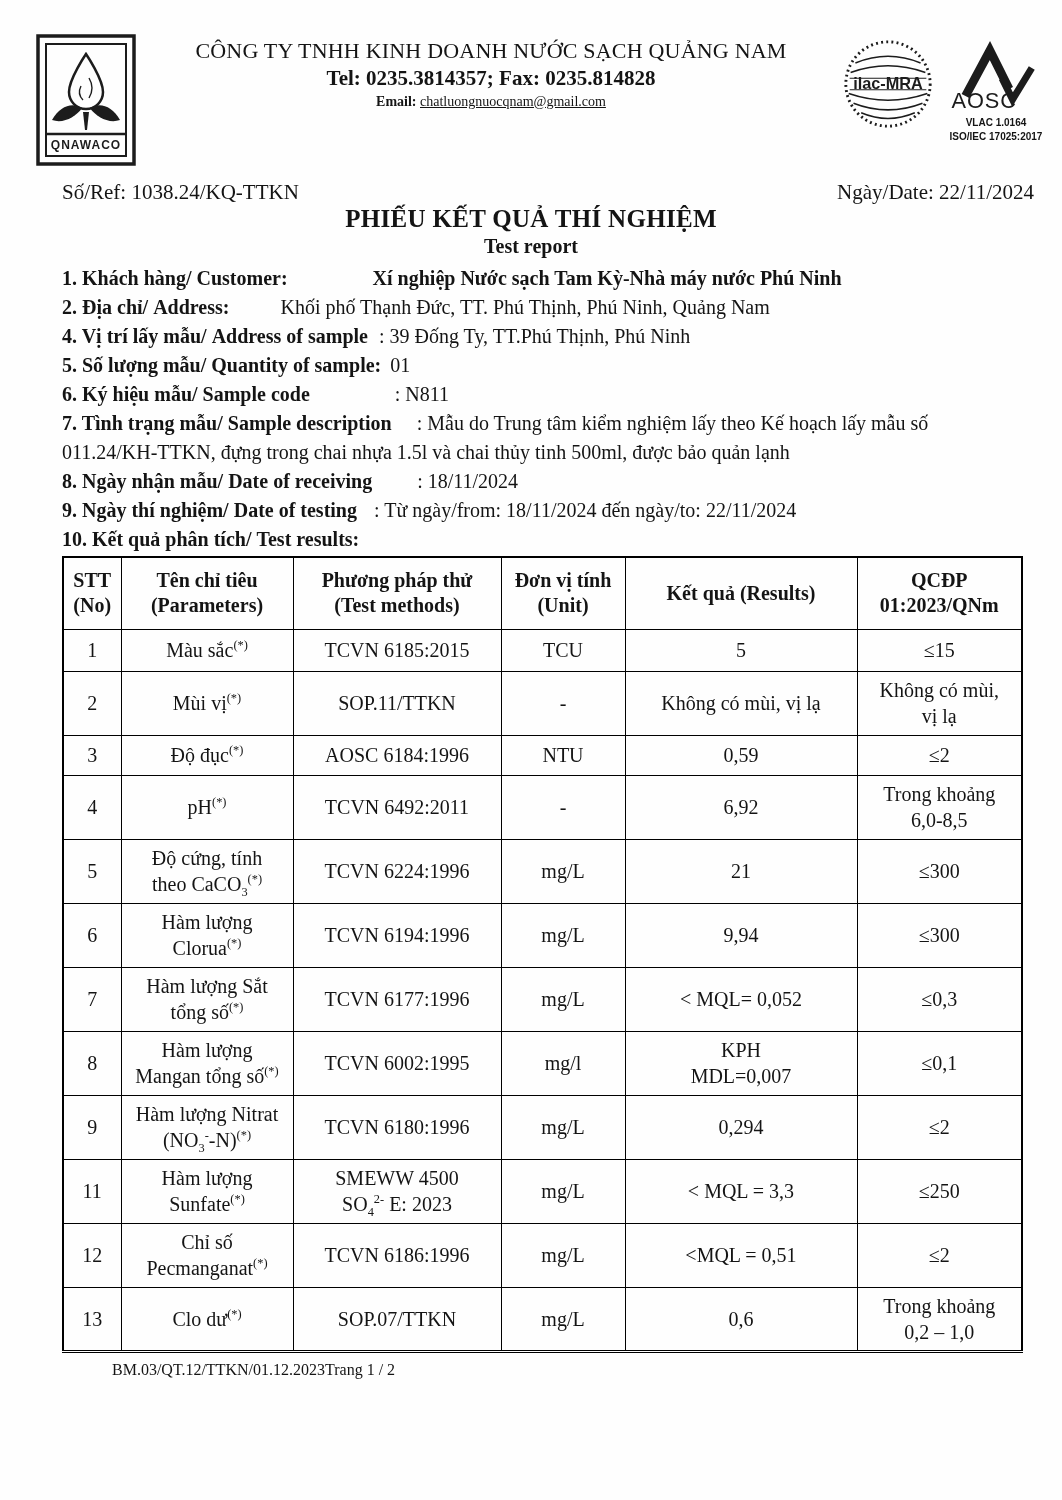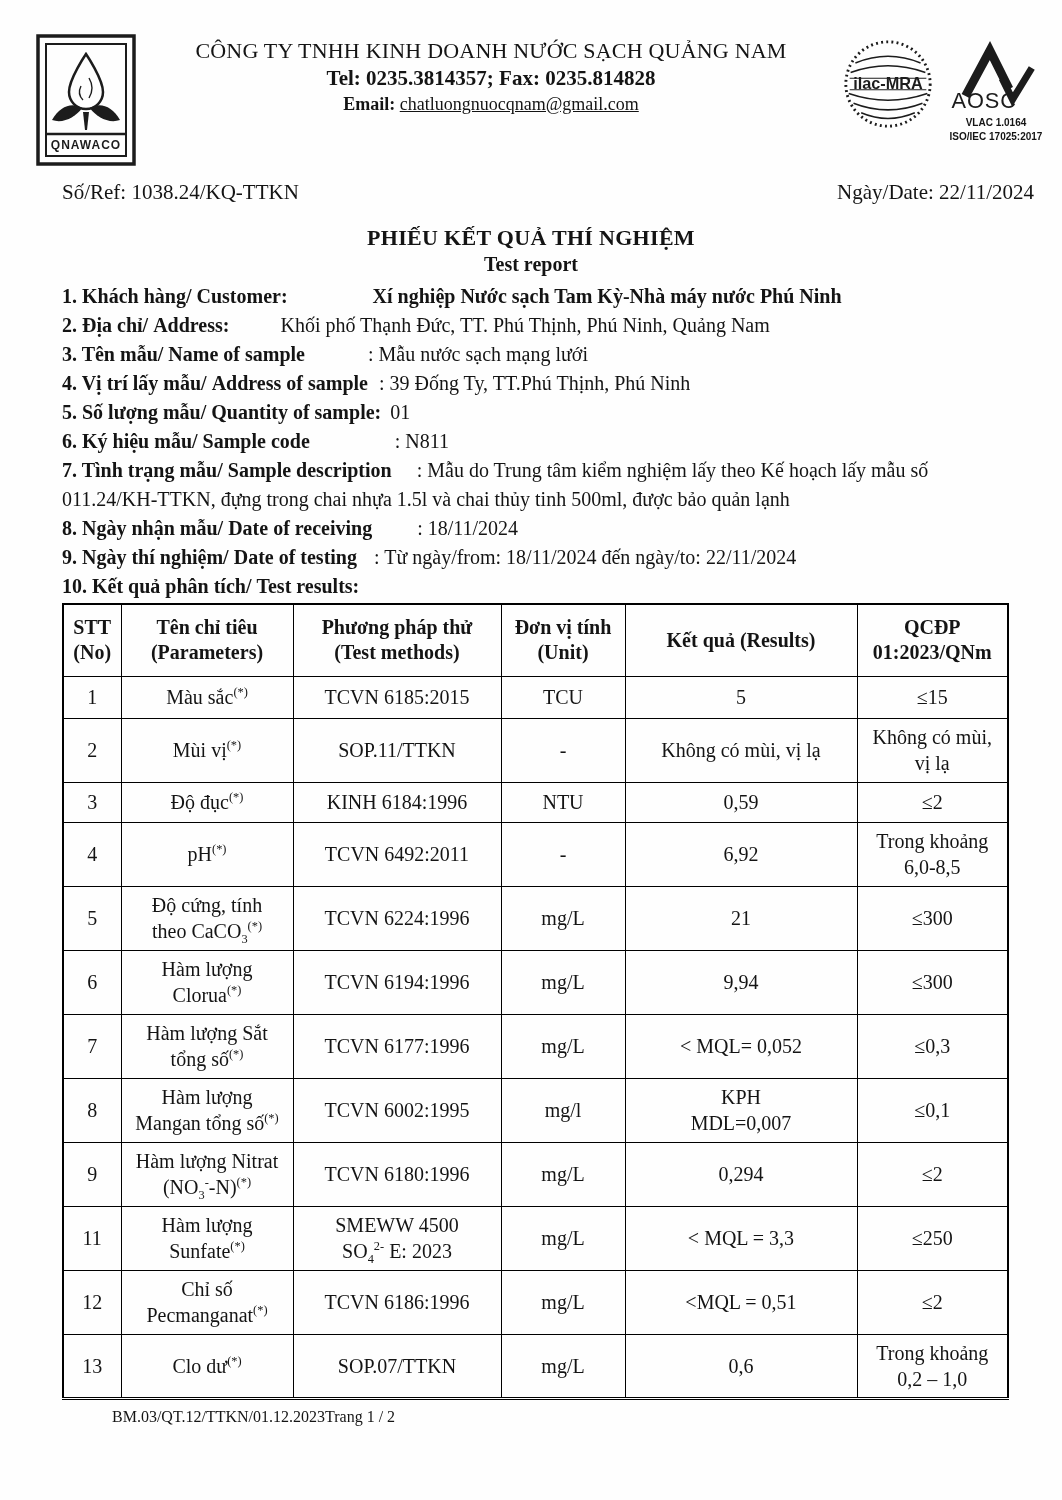--- a/index.html
+++ b/index.html
@@ -10,31 +10,31 @@
     overflow:hidden;box-sizing:border-box;
   }
   
   .header{display:flex;align-items:flex-start;padding:34px 16px 0 36px;}
   .logo-box{flex:0 0 104px;}
   .header-center{flex:1 1 auto;text-align:center;line-height:1.32;padding-top:2px;}
   .h-line1{font-size:22px;letter-spacing:.2px;}
   .h-line2{font-size:21.5px;font-weight:bold;letter-spacing:.3px;}
   .h-line3{font-size:21px;font-weight:bold;}
   .h-line4{font-size:21px;font-weight:bold;}
-  .h-line5{font-size:18px;}
+  .h-line5{font-size:14px;}
   .h-line5 .email-label{font-weight:bold;}
   .h-line5 .email-value{text-decoration:underline;}
   .header-stamps{flex:0 0 196px;display:flex;align-items:flex-start;gap:12px;padding-top:4px;}
   .aosc-block{width:100px;text-align:center;font-family:"Liberation Sans","DejaVu Sans",sans-serif;}
   .aosc-sub{font-size:10px;font-weight:bold;line-height:1.35;}
   
   .ref-row{display:flex;justify-content:space-between;font-size:21px;
     padding:10px 28px 0 62px;}
   
-  .title{font-size:22px;font-weight:bold;text-align:center;margin-top:20px;letter-spacing:.3px;}
+  .title{font-size:25px;font-weight:bold;text-align:center;margin-top:0;letter-spacing:.3px;}
   .subtitle{font-size:20px;font-weight:bold;text-align:center;margin-top:2px;}
   
   .info{padding:6px 40px 0 62px;font-size:20px;line-height:29px;}
   .info-line{margin:0;}
   .info-vi{font-weight:bold;}
   .info-en{font-weight:bold;}
   .info-val.v-bold{font-weight:bold;}
   .results-heading{font-size:20px;line-height:29px;}
   
   table.results{border-collapse:collapse;margin:2px 0 0 62px;width:945px;
@@ -43,21 +43,21 @@
     text-align:center;vertical-align:middle;box-sizing:border-box;}
   table.results thead tr{height:72px;}
   table.results th{font-size:20px;font-weight:bold;line-height:1.25;}
   table.results td{font-size:20px;line-height:1.3;}
   table.results tbody tr{height:64px;}
   table.results tbody tr:nth-child(1){height:42px;}
   table.results tbody tr:nth-child(3){height:40px;}
   table.results tbody tr:last-child td{border-bottom:3px double #000;}
   table.results sup,table.results sub{font-size:.62em;line-height:0;}
   .c-no{width:58px;}.c-param{width:172px;}.c-method{width:208px;}
-  .c-unit{width:124px;}.c-result{width:232px;}.c-limit{width:151px;}
+  .c-unit{width:124px;}.c-result{width:232px;}.c-limit{width:165px;}
   
   .footer{display:flex;justify-content:flex-start;width:945px;
     margin:8px 0 0 62px;padding:0 58px 0 50px;font-size:16px;box-sizing:border-box;}
   svg text{font-family:"Liberation Sans","DejaVu Sans",sans-serif;}
 </style>
 </head>
 <body>
 
 <div class="page">
 
@@ -131,25 +131,20 @@
       <span class="info-en">Customer:</span>
       <span class="info-val v-bold" style="margin-left: 80px;">Xí nghiệp Nước sạch Tam Kỳ-Nhà máy nước Phú Ninh</span>
     </div>
 
     <div class="info-line">
       <span class="info-vi">2. Địa chỉ/</span>
       <span class="info-en">Address:</span>
       <span class="info-val" style="margin-left: 46px;">Khối phố Thạnh Đức, TT. Phú Thịnh, Phú Ninh, Quảng Nam</span>
     </div>
 
-    <div class="info-line">
-      <span class="info-vi">3. Tên mẫu/</span>
-      <span class="info-en">Name of sample</span>
-      <span class="info-val" style="margin-left: 58px;">: Mẫu nước sạch mạng lưới</span>
-    </div>
 
     <div class="info-line">
       <span class="info-vi">4. Vị trí lấy mẫu/</span>
       <span class="info-en">Address of sample</span>
       <span class="info-val" style="margin-left: 6px;">: 39 Đống Ty, TT.Phú Thịnh, Phú Ninh</span>
     </div>
 
     <div class="info-line">
       <span class="info-vi">5. Số lượng mẫu/</span>
       <span class="info-en">Quantity of sample:</span>
@@ -233,21 +228,21 @@
       <td class="c-param">Mùi vị<sup>(*)</sup></td>
       <td class="c-method">SOP.11/TTKN</td>
       <td class="c-unit">-</td>
       <td class="c-result">Không có mùi, vị lạ</td>
       <td class="c-limit">Không có mùi,<br>vị lạ</td>
     </tr>
 
     <tr>
       <td class="c-no">3</td>
       <td class="c-param">Độ đục<sup>(*)</sup></td>
-      <td class="c-method">KINH 6184:1996</td>
+      <td class="c-method">AOSC 6184:1996</td>
       <td class="c-unit">NTU</td>
       <td class="c-result">0,59</td>
       <td class="c-limit">≤2</td>
     </tr>
 
     <tr>
       <td class="c-no">4</td>
       <td class="c-param">pH<sup>(*)</sup></td>
       <td class="c-method">TCVN 6492:2011</td>
       <td class="c-unit">-</td>

